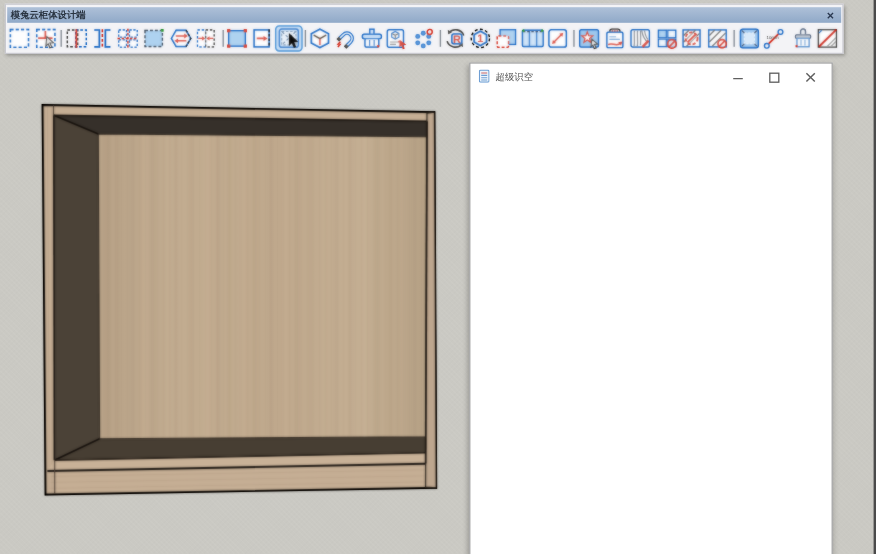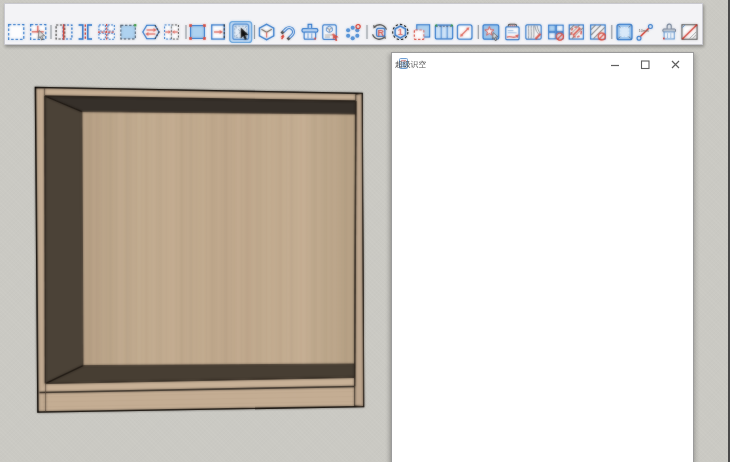--- a/index.html
+++ b/index.html
@@ -204,20 +204,26 @@
     <polygon points="355.8,94.3 362,93.5 363.5,406.5 354.6,405.9" fill="#bda68e" stroke="#221c16" stroke-width="1"></polygon>
     <line x1="355.9" y1="101" x2="354.7" y2="386.3" stroke="#17110c" stroke-width="1.4"></line>
 
     <line x1="44.6" y1="87.8" x2="44.6" y2="95.9" stroke="#45392e" stroke-width="0.9"></line>
     <line x1="45.6" y1="384" x2="45.6" y2="411.6" stroke="#45392e" stroke-width="0.9"></line>
     <line x1="354.6" y1="386.5" x2="354.6" y2="405.9" stroke="#2a231c" stroke-width="0.9"></line>
 </g>
   </svg>
 
   <div class="abs" id="toolwin" style="left:4px;top:3px;width:697px;height:40px;background:#f3f3f6;border:1px solid #c9c9cf;box-shadow:1px 2px 3px rgba(0,0,0,0.3);">
+    <div class="abs" style="left:1px;top:2px;right:1px;height:13px;background:linear-gradient(#aec0d8,#90a9c8);">
+      <span style="position:absolute;left:3px;top:1px;font-size:7.8px;line-height:11px;color:#2a3542;letter-spacing:0;font-weight:bold;">模兔云柜体设计端</span>
+      <svg class="abs" style="right:6px;top:4px;" width="6" height="6" viewBox="0 0 6 6">
+        <path d="M0.8,0.8 L5.2,5.2 M5.2,0.8 L0.8,5.2" stroke="#2a3850" stroke-width="1.1"></path>
+      </svg>
+    </div>
 
     <svg class="abs" style="left:0;top:14px;" width="697" height="26" viewBox="0 0 697 26" id="icons">
 <defs>
           <filter id="ib" x="-2%" y="-20%" width="104%" height="140%">
             <feGaussianBlur stdDeviation="0.7"></feGaussianBlur>
           </filter>
         </defs>
 <g>
 <g transform="translate(3.0,6)">
             <rect x="0.7" y="0.7" width="15" height="14.6" fill="#fdfdfe" stroke="#3d7fcc" stroke-width="1.3" stroke-dasharray="2.6,1.8"></rect>
@@ -686,21 +692,21 @@
 
   <div class="abs" style="left:391px;top:52px;width:301px;height:410px;background:#ffffff;border:1px solid #9b9b9b;box-shadow:-2px 2px 4px rgba(0,0,0,0.22), 2px 2px 4px rgba(0,0,0,0.15);">
 
     <svg class="abs" style="left:7px;top:5px;" width="9" height="11" viewBox="0 0 9 11">
       <rect x="0.5" y="0.5" width="8" height="10" rx="1" fill="#eef4fb" stroke="#6f9fd4" stroke-width="1"></rect>
       <line x1="2" y1="2.8" x2="7" y2="2.8" stroke="#c66" stroke-width="0.9"></line>
       <line x1="2" y1="4.8" x2="7" y2="4.8" stroke="#6f9fd4" stroke-width="0.9"></line>
       <line x1="2" y1="6.8" x2="7" y2="6.8" stroke="#6f9fd4" stroke-width="0.9"></line>
       <line x1="2" y1="8.6" x2="7" y2="8.6" stroke="#6f9fd4" stroke-width="0.9"></line>
     </svg>
-    <span class="abs" style="left:3px;top:6px;font-size:7.8px;color:#4f4f4f;letter-spacing:0;font-family:Liberation Serif, serif;">超级识空</span>
+    <span class="abs" style="left:21px;top:6px;font-size:7.8px;color:#4f4f4f;letter-spacing:0;font-family:Liberation Serif, serif;">超级识空</span>
 
     <svg class="abs" style="left:218px;top:6px;" width="70" height="12" viewBox="0 0 70 12">
       <line x1="1" y1="6.5" x2="9" y2="6.5" stroke="#5f5f5f" stroke-width="1.2"></line>
       <rect x="31.5" y="2" width="7.5" height="7.5" fill="none" stroke="#5f5f5f" stroke-width="1.1"></rect>
       <path d="M62,2 L69,9 M69,2 L62,9" stroke="#5f5f5f" stroke-width="1.2"></path>
     </svg>
   </div>
 
 </div>
 

